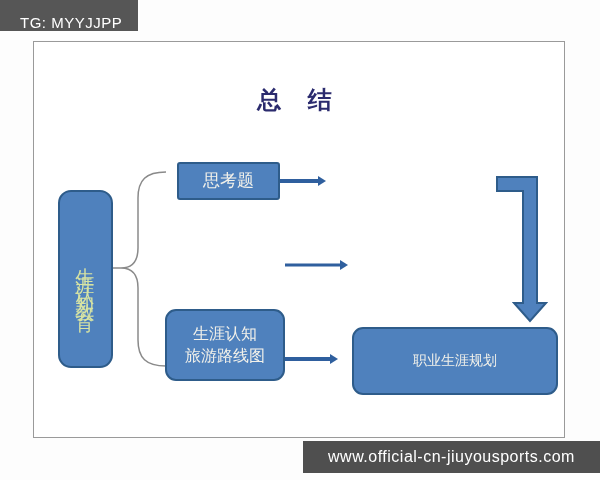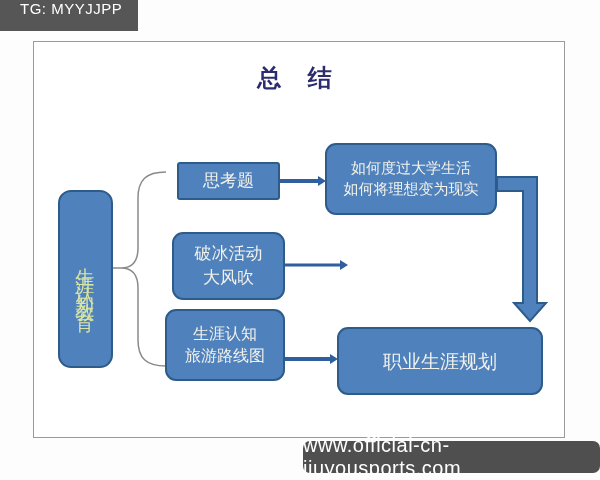--- a/index.html
+++ b/index.html
@@ -2,29 +2,29 @@
 <html><head>
 <meta charset="utf-8">
 <style>
   * { margin:0; padding:0; box-sizing:border-box; }
   html,body { width:600px; height:480px; background:#fbfbfb; overflow:hidden;
               font-family:"DejaVu Serif", serif; }
   .stage { position:relative; width:600px; height:480px; background:#fdfdfd; }
 
   
   .banner { position:absolute; left:0; top:7; width:138px; height:31px;
-            background:#565656; color:#ffffff; display:flex; align-items:flex-start;
+            background:#565656; color:#ffffff; display:flex; align-items:flex-end;
             padding-left:20px; font-family:"Liberation Sans", sans-serif;
             font-size:15px; letter-spacing:0.5px; }
 
   
   .slide { position:absolute; left:33px; top:41px; width:532px; height:397px;
            background:#ffffff; border:1px solid #9a9a9a; }
 
-  .title { position:absolute; left:33px; top:62px; width:532px;
+  .title { position:absolute; left:33px; top:84px; width:532px;
            text-align:center; font-size:24px; font-weight:bold;
            color:#2b2b6e; letter-spacing:9px; }
 
   
   .wires { position:absolute; left:0; top:0; width:600px; height:480px;
            pointer-events:none; }
 
   
   .node { position:absolute; background:#4f81bd; border:2px solid #2e5c8a;
           border-radius:11px; color:#f2f1ea; display:flex; align-items:center;
@@ -33,27 +33,27 @@
 
   .node-root   { left:58px;  top:190px; width:55px;  height:178px; border-radius:13px; }
   .node-root span { writing-mode:vertical-rl; text-orientation:upright;
                     color:#d8e4a3; font-size:19px; letter-spacing:9px; }
 
   .node-think    { left:177px; top:162px; width:103px; height:38px;  font-size:17px; border-radius:3px; }
   .node-college  { left:325px; top:143px; width:172px; height:72px;  font-size:15px; }
   .node-ice      { left:172px; top:232px; width:113px; height:68px;  font-size:17px; }
   .node-observe  { left:347px; top:230px; width:131px; height:68px;  font-size:15px; }
   .node-roadmap  { left:165px; top:309px; width:120px; height:72px;  font-size:16px; }
-  .node-career   { left:337px; top:327px; width:206px; height:68px;  font-size:19px; }
+  .node-career   { left:352px; top:327px; width:206px; height:68px;  font-size:14px; }
 
   
   .watermark { position:absolute; left:303px; top:441px; width:297px; height:32px;
                background:#4f4f4f; color:#ffffff; display:flex; align-items:center;
-               justify-content:flex-start; font-family:"Liberation Sans", sans-serif;
-               font-size:20px; letter-spacing:0.5px;border-radius:7px; }
+               justify-content:center; font-family:"Liberation Sans", sans-serif;
+               font-size:16px; letter-spacing:0.5px; }
 </style>
 </head>
 <body>
 
 <div class="stage">
 
   <div class="slide"></div>
 
   <div class="banner">
     <span>TG: MYYJJPP</span>
@@ -84,25 +84,21 @@
 
     <polygon points="497,177 537,177 537,303 546,303 530,321 514,303 523,303 523,191 497,191" fill="#4f81bd" stroke="#2e5c8a" stroke-width="2"></polygon>
   </svg>
 
   <div class="node node-root">
     <span>生涯认知教育</span>
   </div>
 
   <div class="node node-think">思考题</div>
 
-  <div class="node node-college">如何度过大学生活
-如何将理想变为现实</div>
 
-  <div class="node node-ice">破冰活动
-大风吹</div>
 
 
   <div class="node node-roadmap">生涯认知
 旅游路线图</div>
 
   <div class="node node-career">职业生涯规划</div>
 
   <div class="watermark">
     <span>www.official-cn-jiuyousports.com</span>
   </div>

